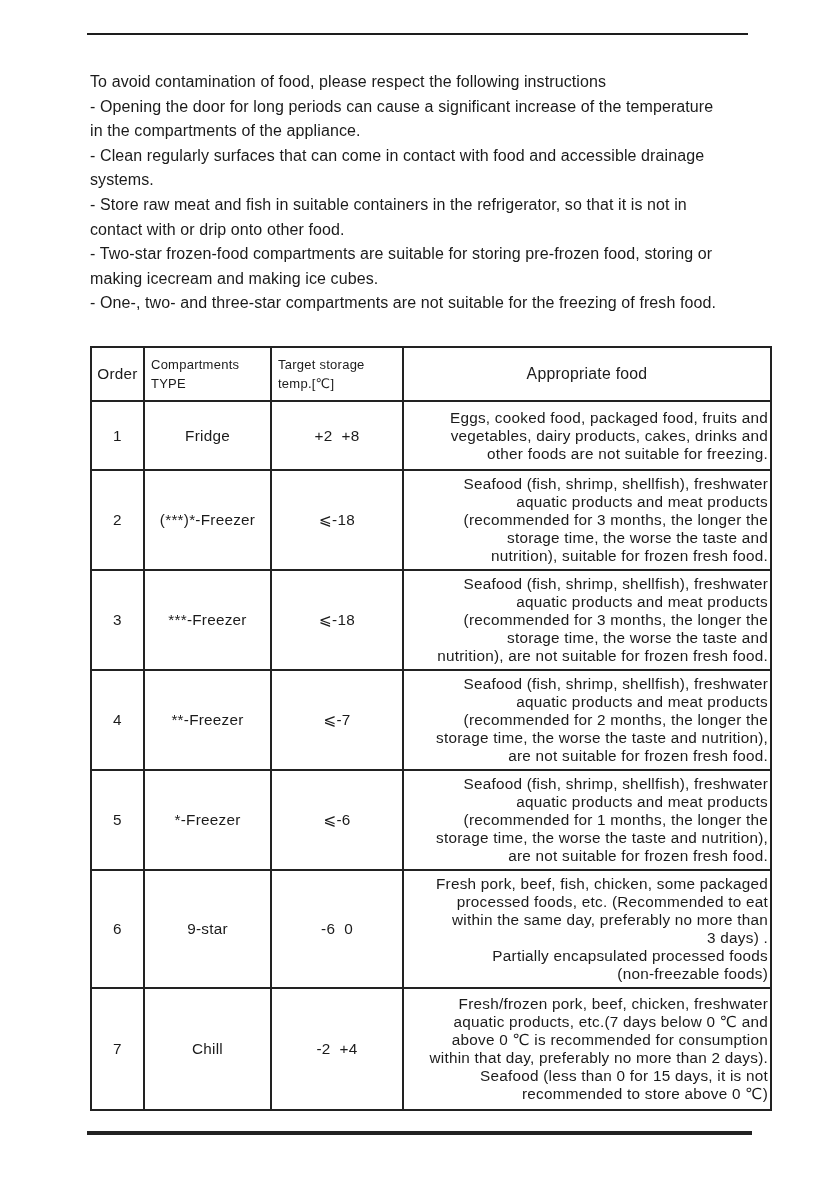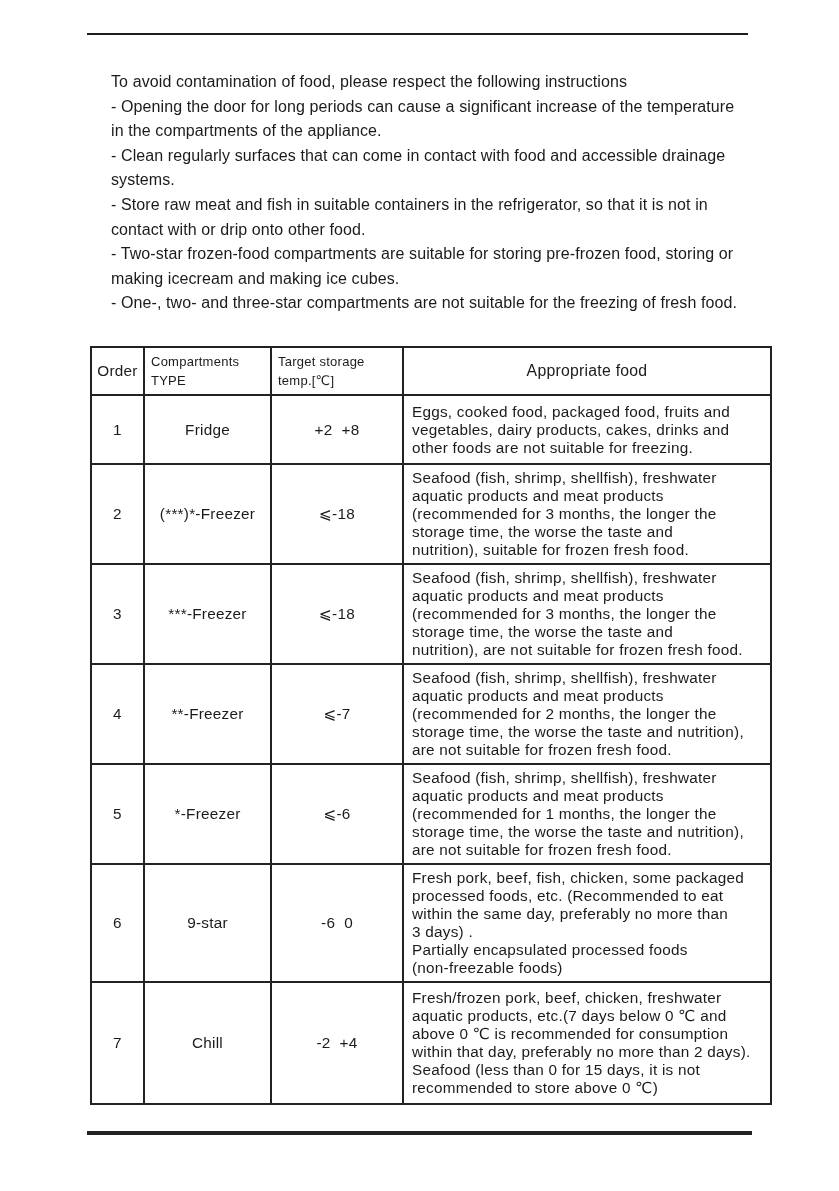--- a/index.html
+++ b/index.html
@@ -9,43 +9,43 @@
     color:#1c1c1c;position:relative;overflow:hidden;
   }
   .page{position:absolute;inset:0;background:#ffffff;}
   .top-rule{
     position:absolute;left:87px;top:33px;width:661px;height:2px;
     background:#1d1d1d;
   }
   .intro{
     position:absolute;left:90px;top:70px;width:710px;
     font-size:16px;line-height:24.6px;letter-spacing:0.1px;
-    white-space:pre-line;color:#1b1b1b;margin-left:21px;
+    white-space:pre-line;color:#1b1b1b;
   }
   table.compartments{
     position:absolute;left:90px;top:346px;
     border-collapse:collapse;table-layout:fixed;width:680px;
     font-size:15.3px;line-height:18px;letter-spacing:0.25px;color:#1b1b1b;
   }
   table.compartments td,table.compartments th{
     border:2px solid #222222;vertical-align:middle;
     font-weight:normal;padding:4px 4px;
   }
   col.c-order{width:53px;}
   col.c-type{width:127px;}
   col.c-temp{width:132px;}
   col.c-food{width:368px;}
   .cell-order{text-align:center;}
   .cell-type{text-align:center;margin-left:40px;}
   .cell-temp{text-align:center;white-space:pre;margin-top:19px;}
-  .cell-food{text-align:left;white-space:pre-line;padding-left:8px !important;padding-right:2px !important;}
+  .cell-food{text-align:right;white-space:pre-line;padding-left:8px !important;padding-right:2px !important;}
   th.h-order{text-align:center;}
   th.h-type,th.h-temp{text-align:left;white-space:pre-line;padding-left:6px !important;font-size:13px;line-height:19px;}
   th.h-food{text-align:center;font-size:15.8px;}
-  tr.hdr{height:48px;}
+  tr.hdr{height:54px;}
   tr.r1{height:69px;}
   tr.r2{height:99px;}
   tr.r3{height:100px;}
   tr.r4{height:100px;}
   tr.r5{height:100px;}
   tr.r6{height:115px;}
   tr.r7{height:122px;}
   .bottom-rule{
     position:absolute;left:87px;top:1131px;width:665px;height:4px;
     background:#222222;

